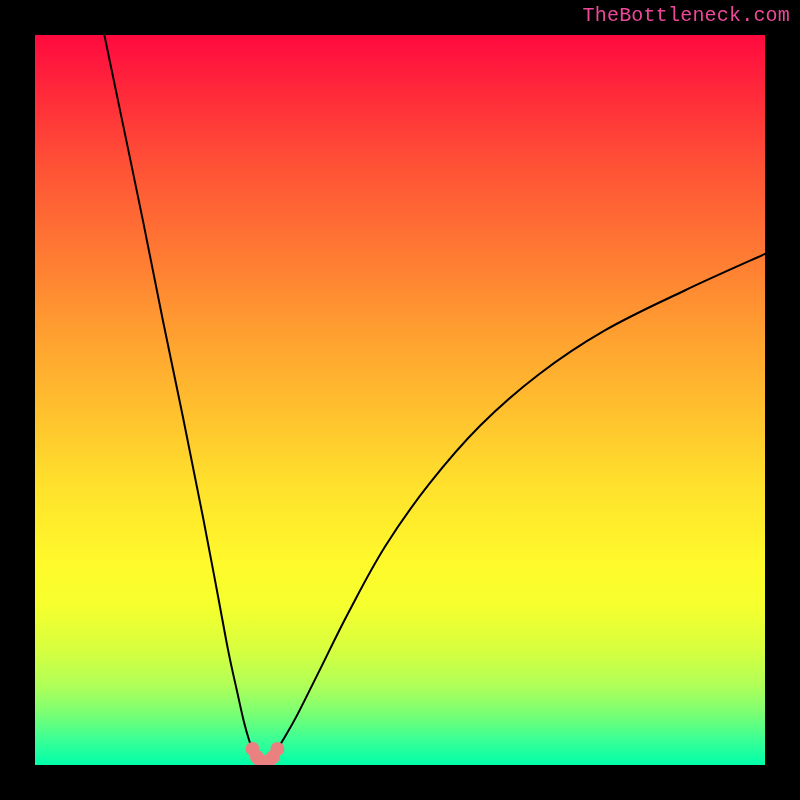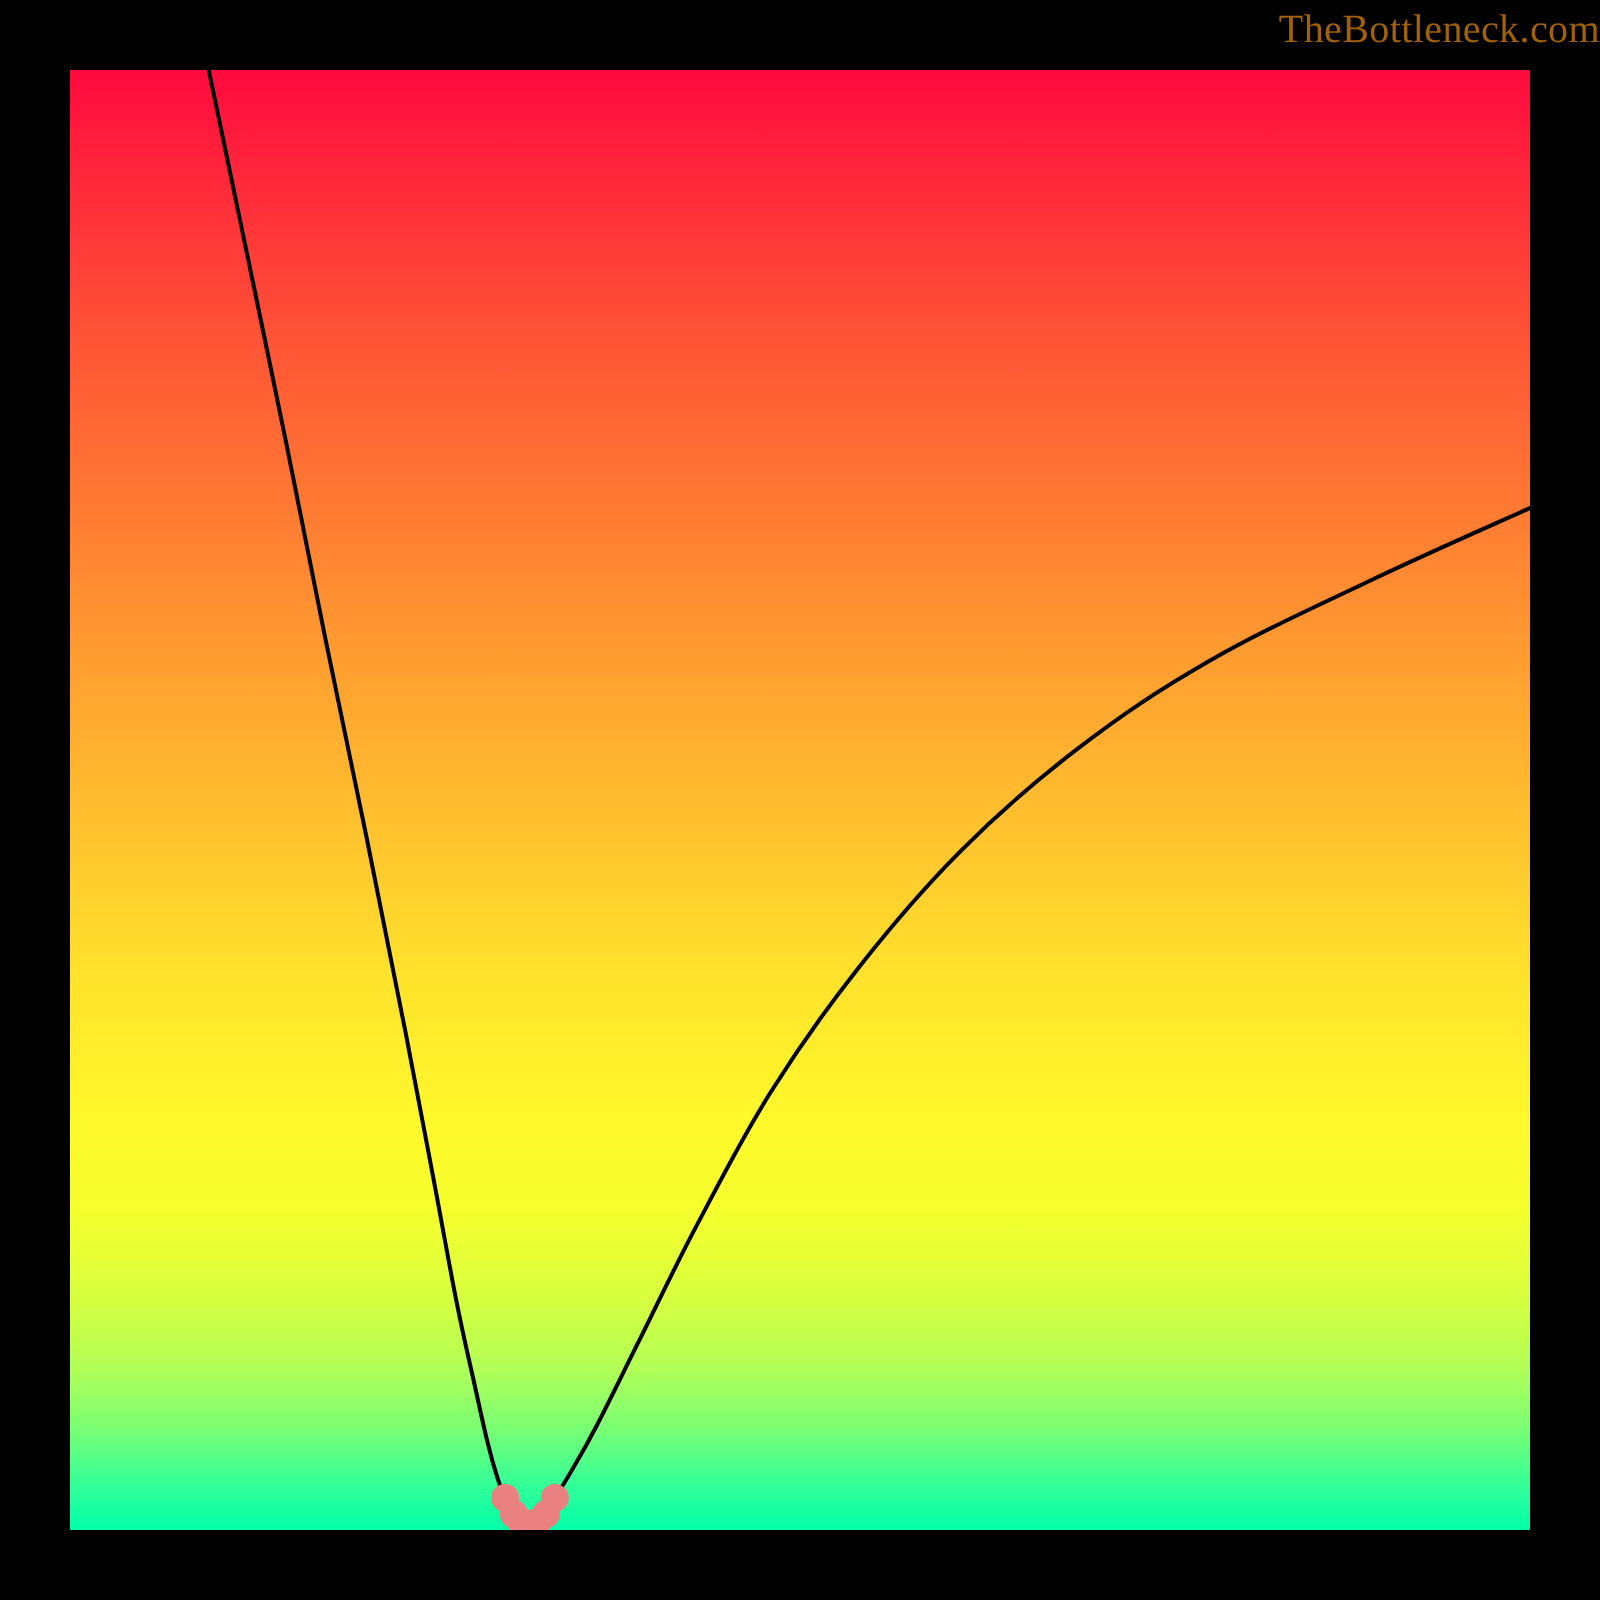--- a/index.html
+++ b/index.html
@@ -6,24 +6,24 @@
   html, body { width: 800px; height: 800px; overflow: hidden; background: #000; }
   .stage {
     position: relative;
     width: 800px;
     height: 800px;
     background: #000;
   }
   .watermark {
     position: absolute;
     top: 4px;
-    right: 0;
-    font-family: Liberation Serif, serif;
+    right: 10px;
+    font-family: Liberation Mono, monospace;
     font-size: 20px;
-    color: #a16207;
+    color: #ec4899;
     letter-spacing: 0.2px;
     user-select: none;
   }
   .plot-area {
     position: absolute;
     left: 35px;
     top: 35px;
     width: 730px;
     height: 730px;
     overflow: hidden;

